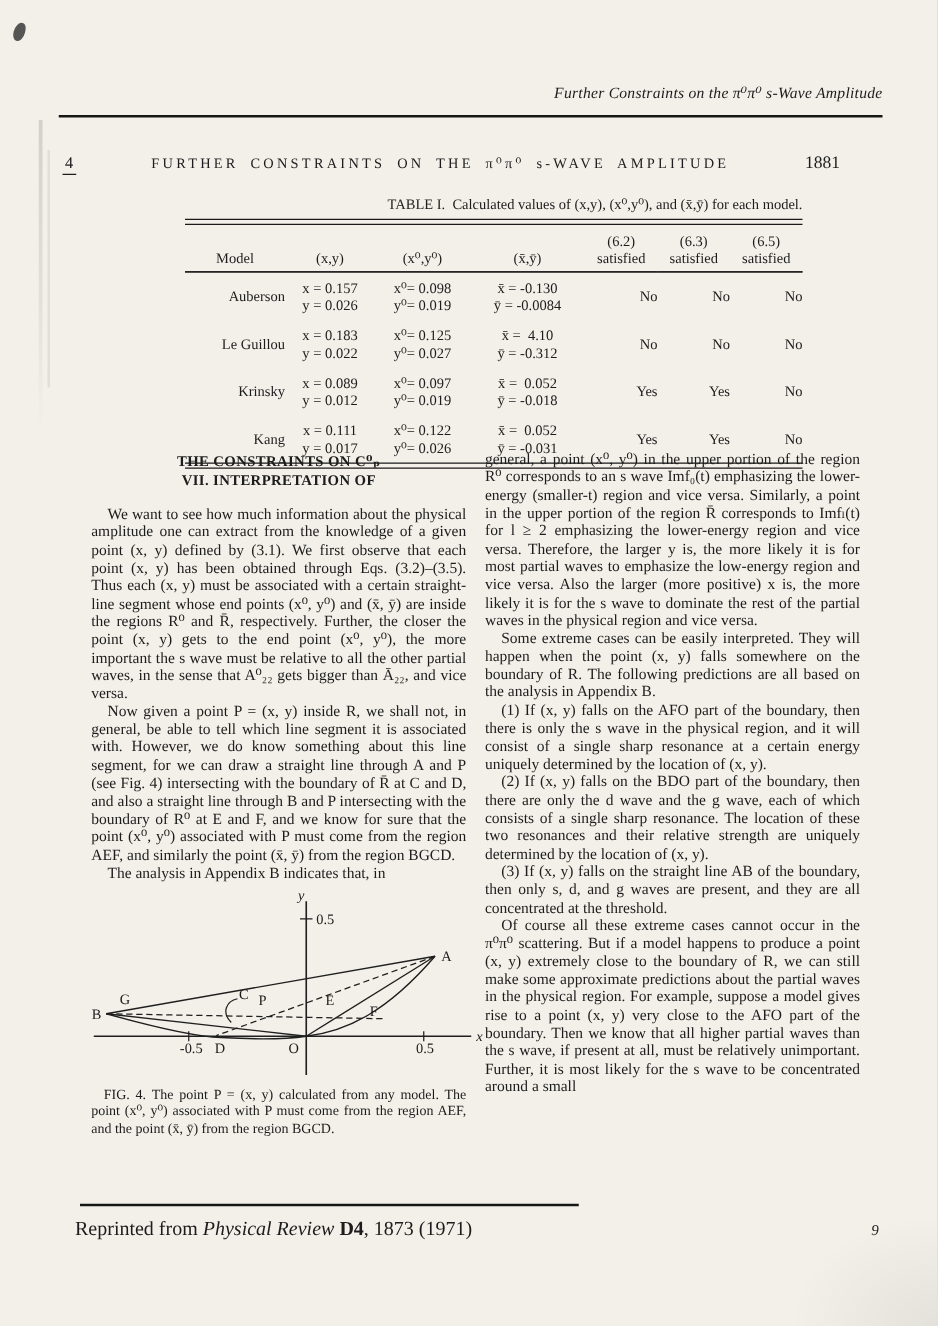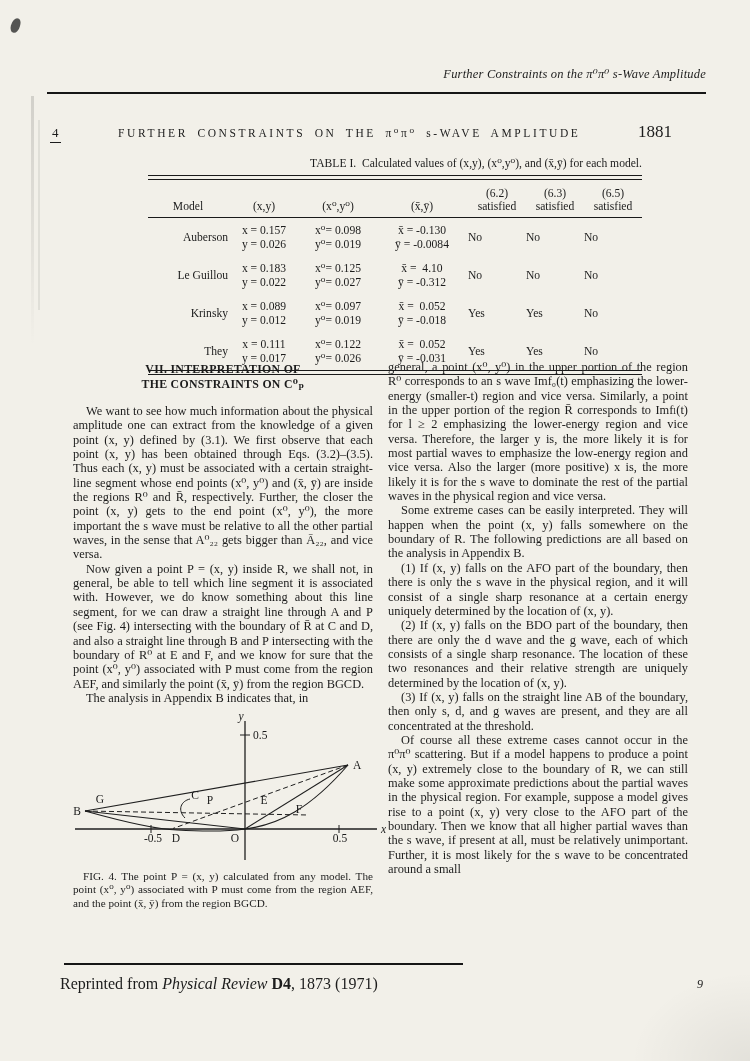--- a/index.html
+++ b/index.html
@@ -14,38 +14,38 @@
   .edge-streak{position:absolute;left:31px;top:96px;width:3px;height:250px;background:linear-gradient(#00000022,#00000010 60%,transparent);}
   .edge-streak2{position:absolute;left:38px;top:120px;width:2px;height:190px;background:#00000012;}
   .corner-shade{position:absolute;right:0;bottom:0;width:120px;height:90px;background:radial-gradient(ellipse at bottom right,#00000010,transparent 70%);}
 
   .running-header{position:absolute;top:66px;right:44px;font-style:italic;font-size:12.5px;letter-spacing:.2px;}
   .header-rule{position:absolute;top:92px;left:47px;width:659px;height:2px;background:#161616;}
 
   .masthead{position:absolute;top:122px;left:50px;width:656px;display:flex;align-items:baseline;}
   .issue-no{font-size:13px;border-bottom:1.2px solid #1c1c1c;padding:0 2px 1px;}
   .article-title{flex:1;text-align:center;font-size:11.5px;letter-spacing:2.6px;word-spacing:4px;}
-  .page-no-top{font-size:17px;padding-right:34px;}
+  .page-no-top{font-size:14px;padding-right:34px;}
 
   
   .table-block{position:absolute;top:156px;left:148px;width:494px;}
   .table-caption{text-align:right;font-size:11.6px;margin-bottom:5px;white-space:pre;}
   .dbl-rule{height:3px;border-top:1.4px solid #1a1a1a;border-bottom:1px solid #1a1a1a;}
   table.t1{width:100%;border-collapse:collapse;table-layout:fixed;font-size:11.6px;}
   table.t1 col.c-model{width:80px}
   table.t1 col.c-xy{width:72px}
   table.t1 col.c-x0{width:76px}
   table.t1 col.c-xb{width:92px}
   table.t1 col.c-s{width:58px}
   table.t1 th{font-weight:normal;text-align:center;vertical-align:bottom;padding:7px 0 4px;line-height:13px;border-bottom:1.3px solid #1a1a1a;}
   table.t1 td{padding:6px 0 5px;vertical-align:middle;line-height:13.5px;}
   td.model{text-align:right;padding-left:4px;}
   td.vals{text-align:left;}
   td.vals .val{display:block;white-space:pre;text-align:center;}
-  td.sat{text-align:left;}
+  td.sat{text-align:right;}
 
   
   .col{position:absolute;width:300px;font-size:12.4px;line-height:14.35px;text-align:justify;}
   .col-left{left:73px;top:362px;}
   .col-right{left:388px;top:360px;}
   .col p{margin:0;}
   .col p.indent{text-indent:13px;}
   .section-heading{text-align:center;font-weight:bold;font-size:11.8px;line-height:15px;margin-bottom:12px;letter-spacing:.3px;}
 
   
@@ -163,21 +163,21 @@
             </td>
           <td class="vals">
               <span class="val">x̄ =  0.052</span>
               <span class="val">ȳ = -0.018</span>
             </td>
           <td class="sat">Yes</td>
           <td class="sat">Yes</td>
           <td class="sat">No</td>
         </tr>
         <tr>
-          <td class="model">They</td>
+          <td class="model">Kang</td>
           <td class="vals">
               <span class="val">x = 0.111</span>
               <span class="val">y = 0.017</span>
             </td>
           <td class="vals">
               <span class="val">x⁰= 0.122</span>
               <span class="val">y⁰= 0.026</span>
             </td>
           <td class="vals">
               <span class="val">x̄ =  0.052</span>
@@ -187,22 +187,22 @@
           <td class="sat">Yes</td>
           <td class="sat">No</td>
         </tr>
       </tbody>
     </table>
     <div class="dbl-rule"></div>
   </div>
 
   <div class="col col-left">
     <div class="section-heading">
+      <div>THE CONSTRAINTS ON C⁰ₚ</div>
       <div>VII.  INTERPRETATION OF</div>
-      <div>THE CONSTRAINTS ON C⁰ₚ</div>
     </div>
     <p class="indent">We want to see how much information about the physical amplitude one can extract from the knowledge of a given point (x, y) defined by (3.1).  We first observe that each point (x, y) has been obtained through Eqs. (3.2)–(3.5).  Thus each (x, y) must be associated with a certain straight-line segment whose end points (x⁰, y⁰) and (x̄, ȳ) are inside the regions R⁰ and R̄, respectively.  Further, the closer the point (x, y) gets to the end point (x⁰, y⁰), the more important the s wave must be relative to all the other partial waves, in the sense that A⁰₂₂ gets bigger than Ā₂₂, and vice versa.</p>
     <p class="indent">Now given a point P = (x, y) inside R, we shall not, in general, be able to tell which line segment it is associated with.  However, we do know something about this line segment, for we can draw a straight line through A and P (see Fig. 4) intersecting with the boundary of R̄ at C and D, and also a straight line through B and P intersecting with the boundary of R⁰ at E and F, and we know for sure that the point (x⁰, y⁰) associated with P must come from the region AEF, and similarly the point (x̄, ȳ) from the region BGCD.</p>
     <p class="indent">The analysis in Appendix B indicates that, in</p>
 
     <figure>
       <svg class="fig" width="322" height="150" viewBox="0 0 322 150">
 
         <line x1="2" y1="117" x2="304" y2="117" stroke-width="1.3"></line>
         <line x1="172" y1="9" x2="172" y2="148" stroke-width="1.3"></line>

